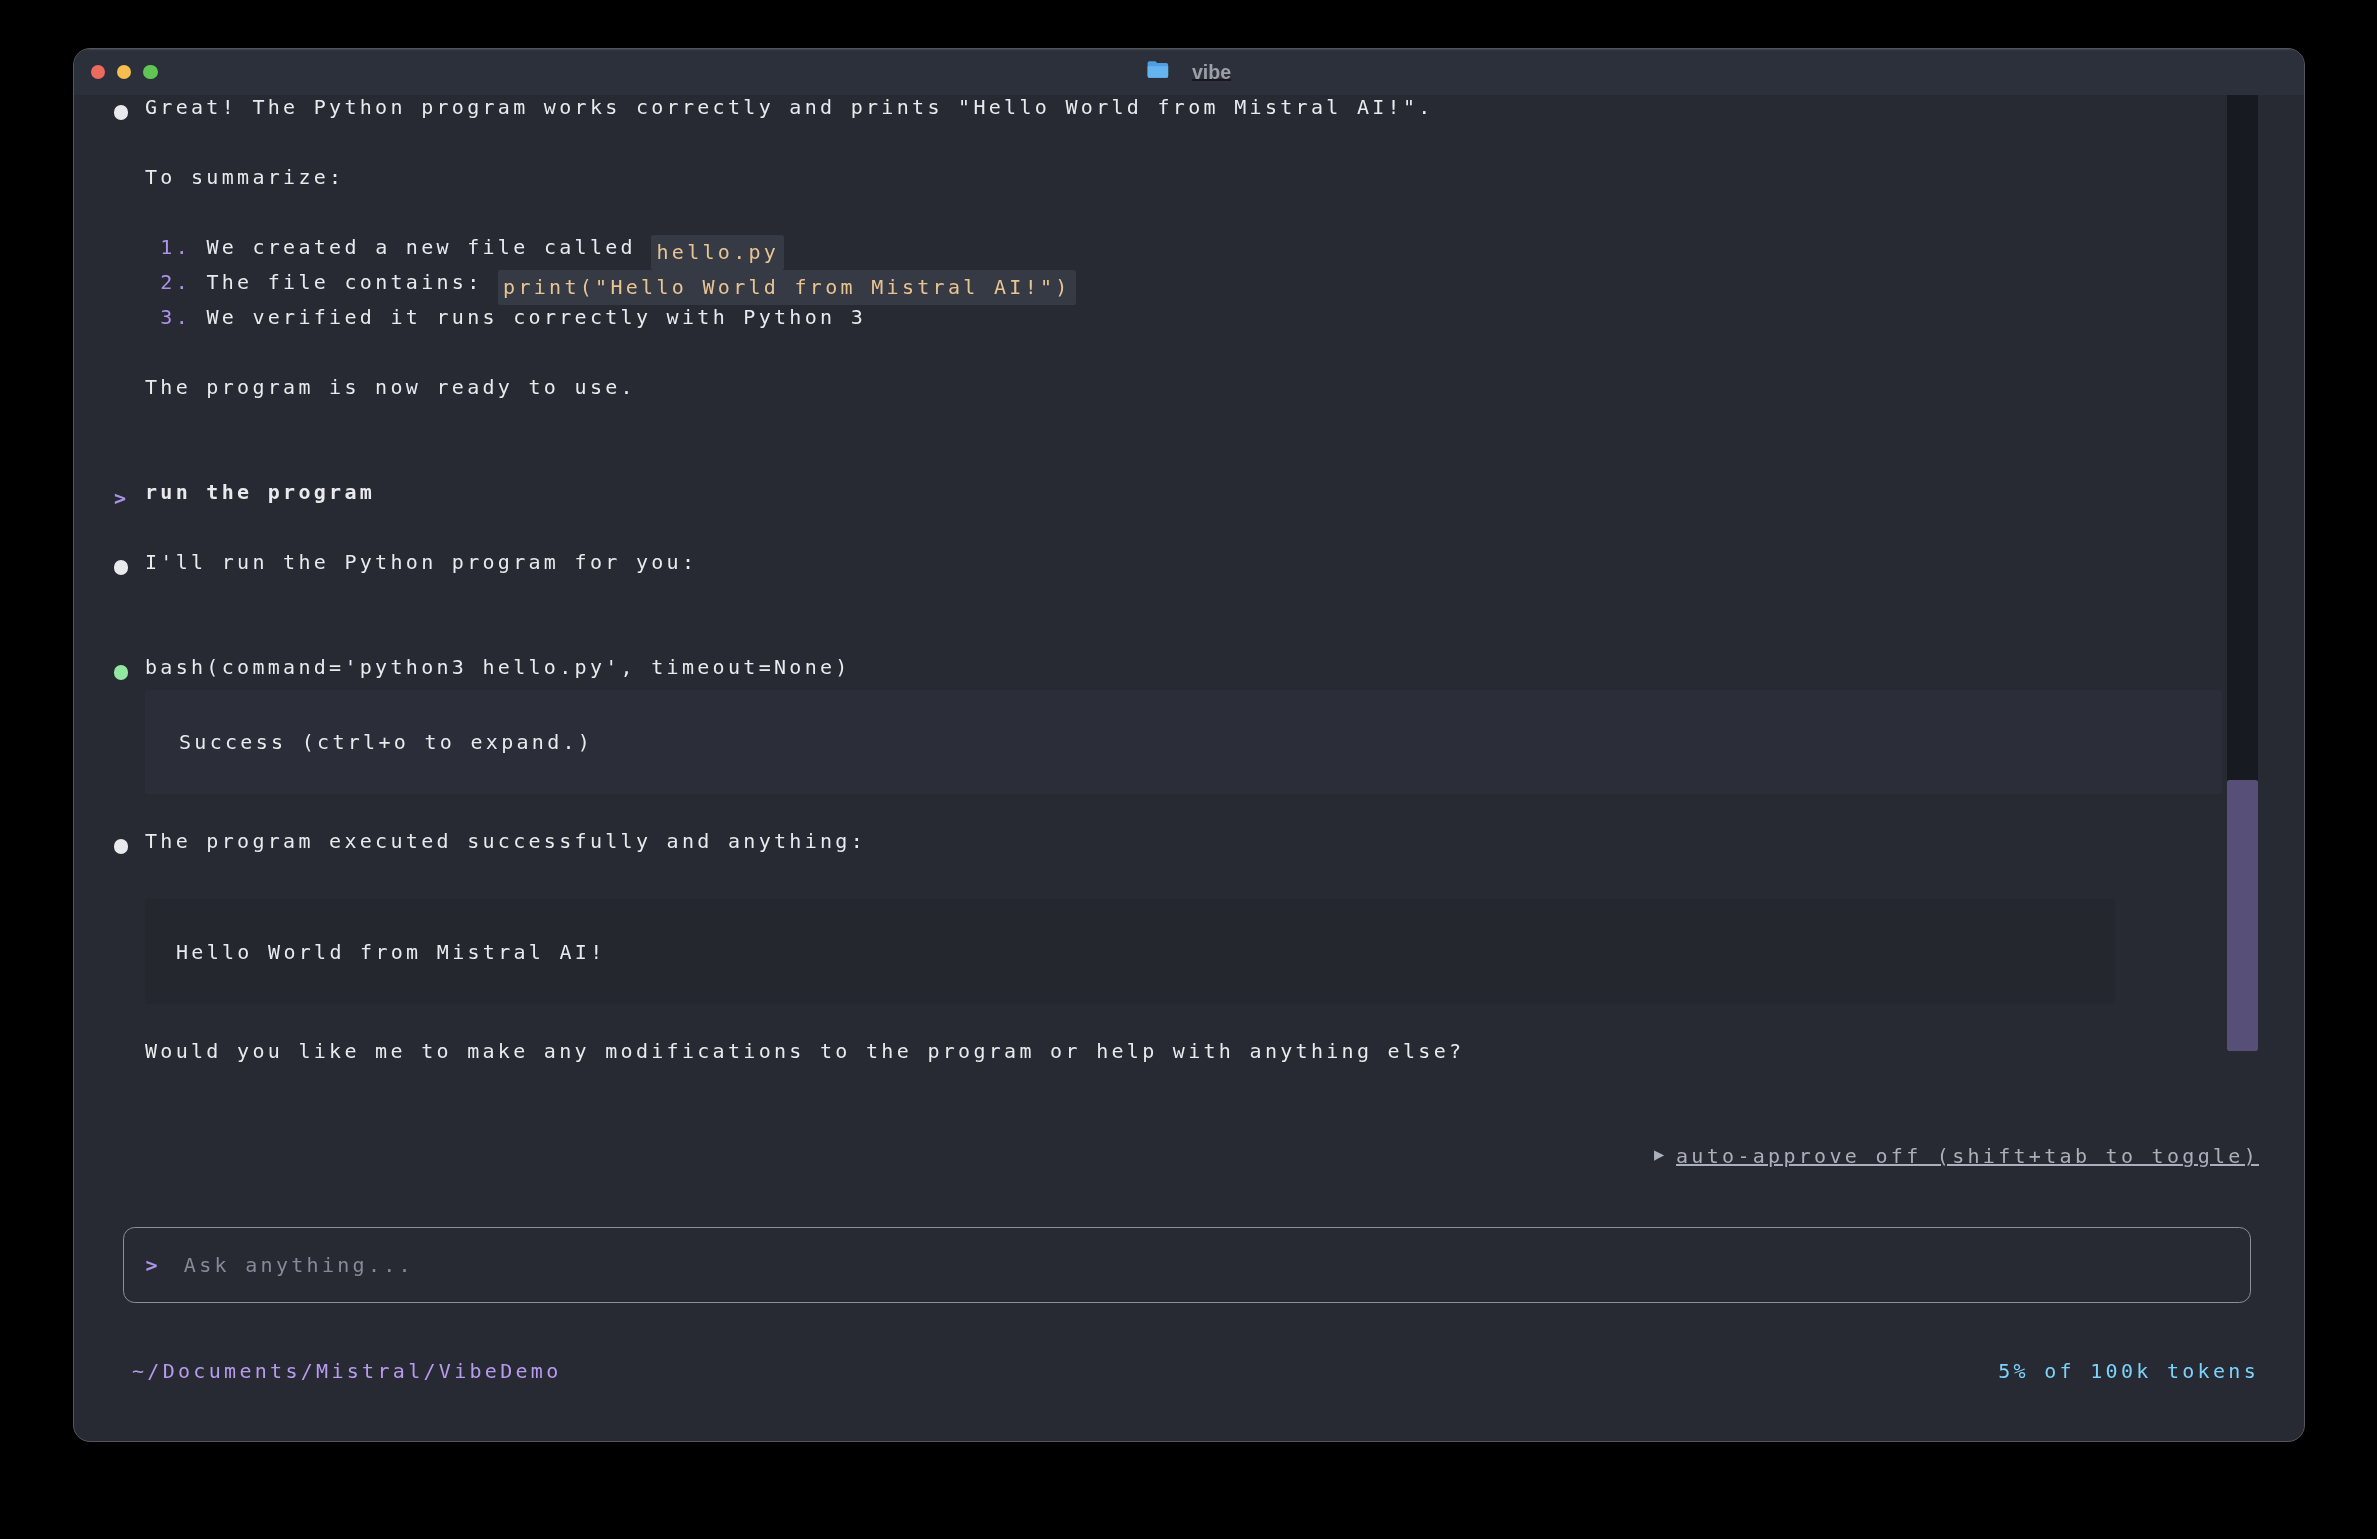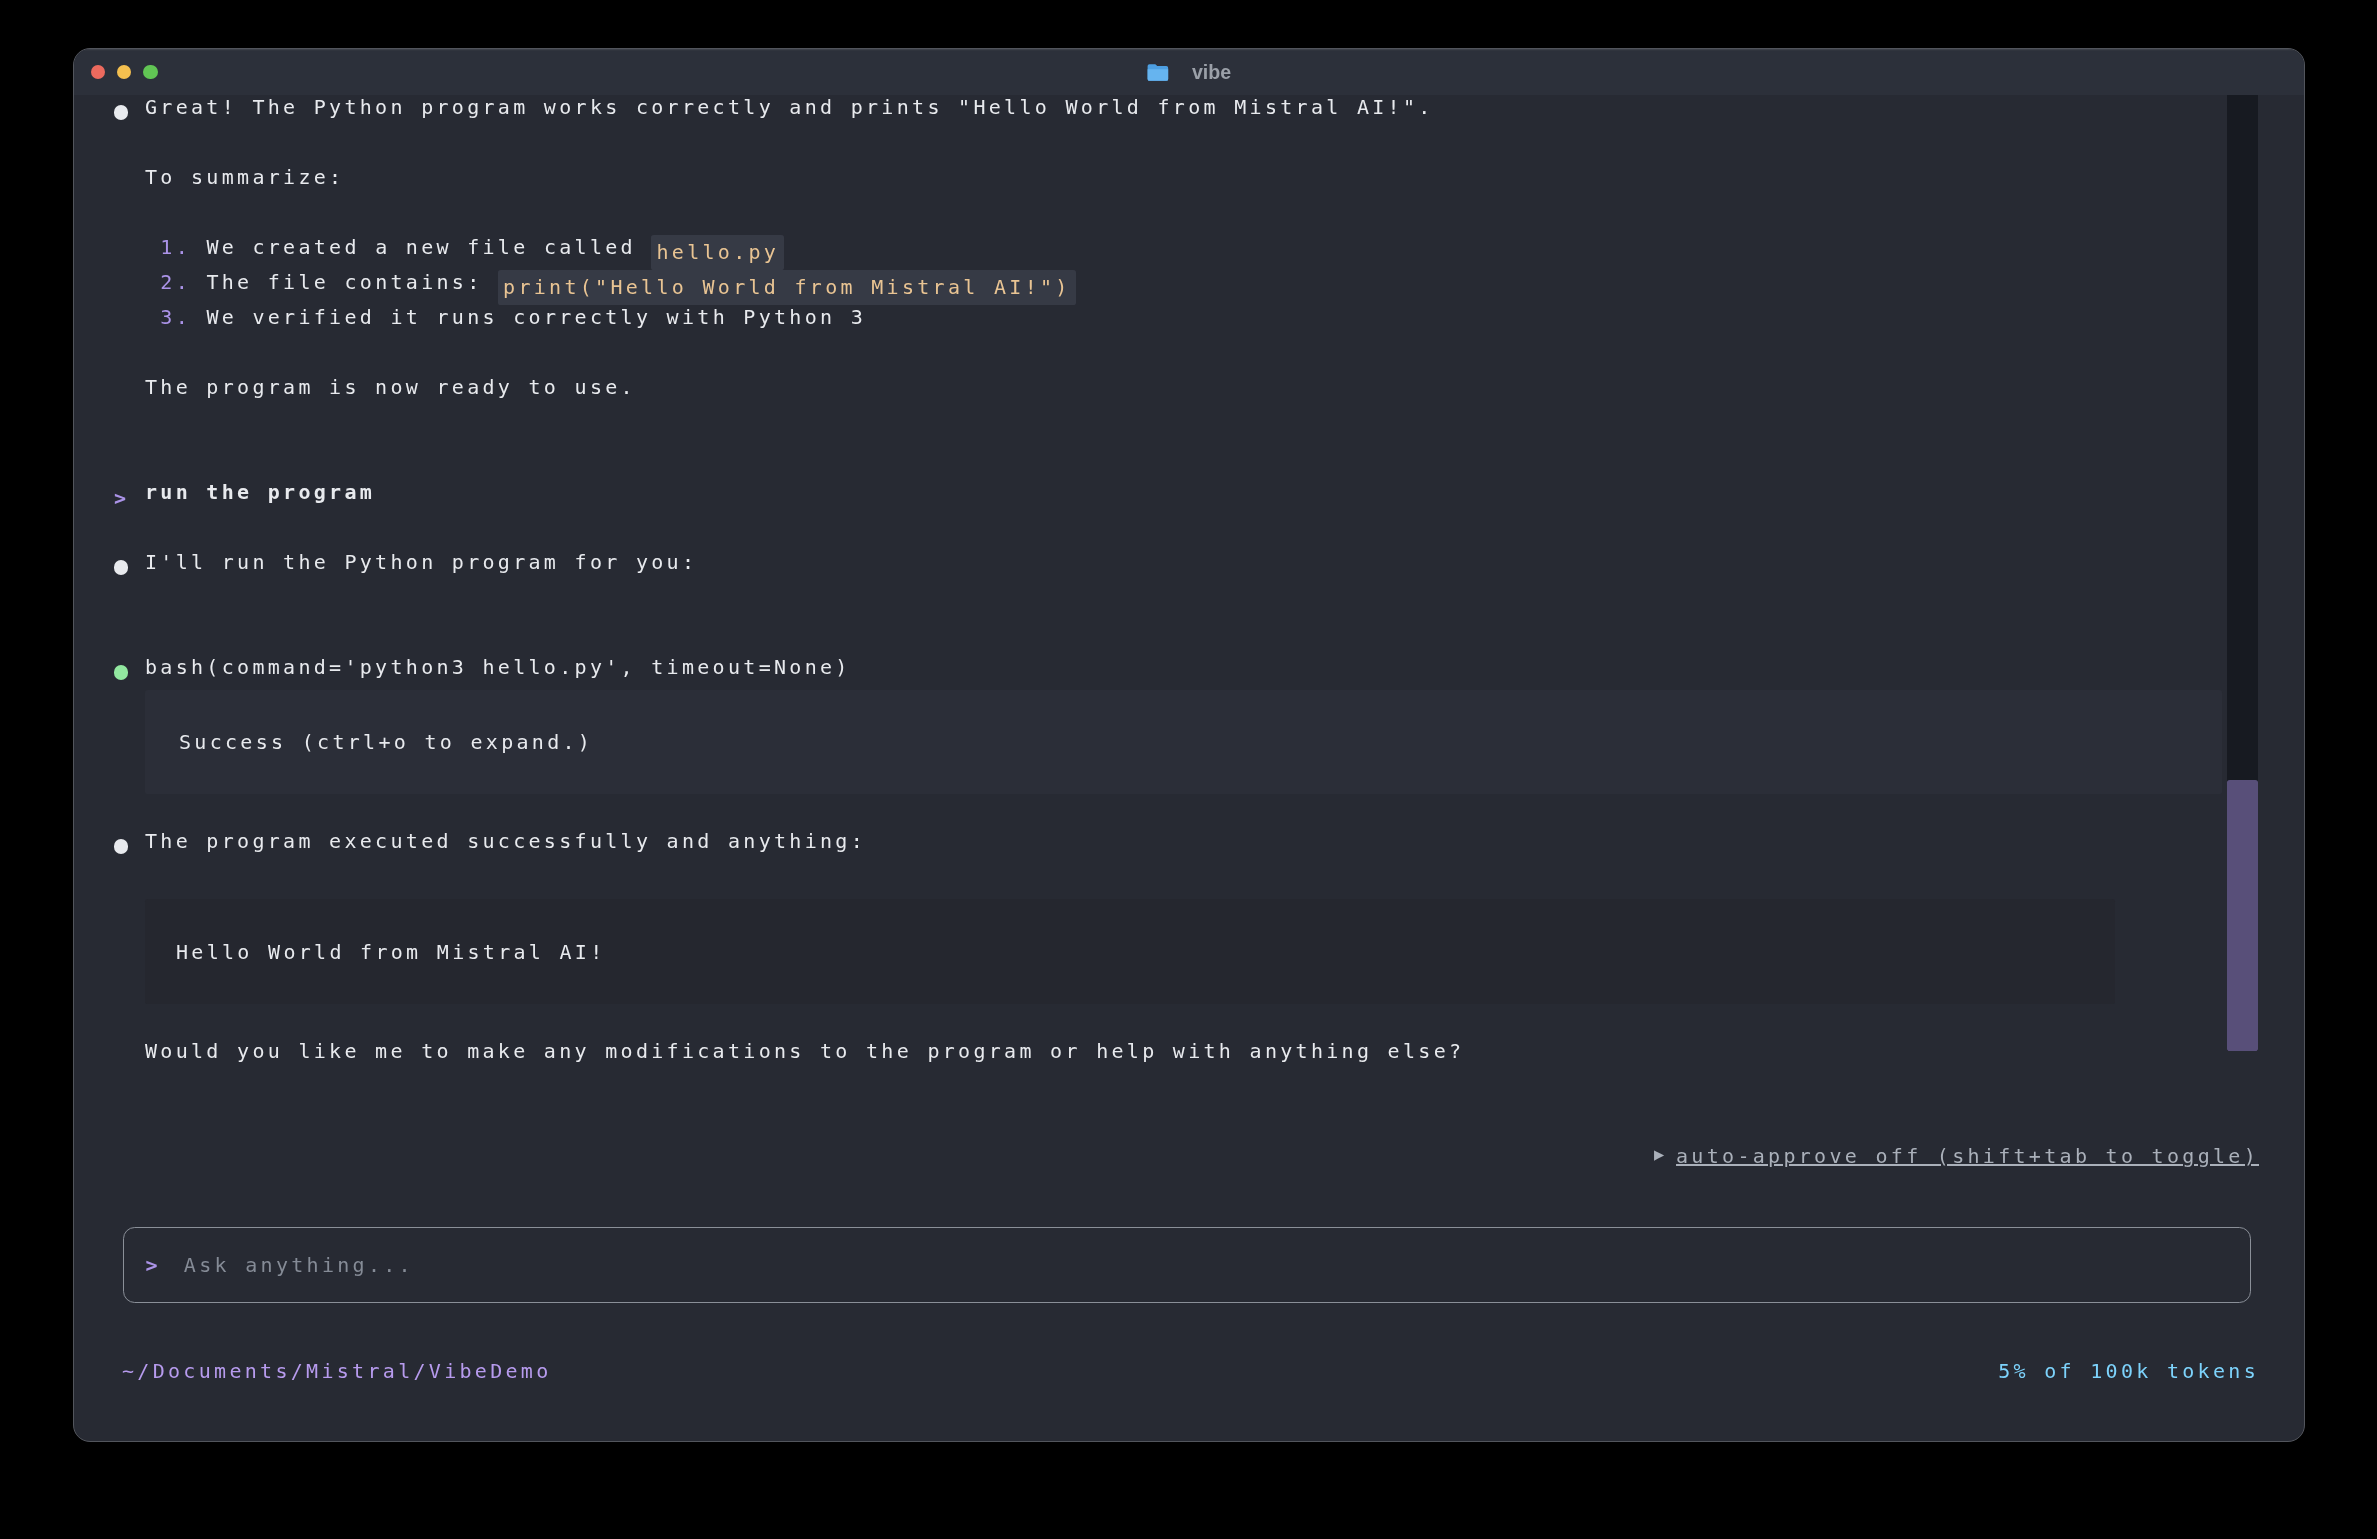--- a/index.html
+++ b/index.html
@@ -40,21 +40,21 @@
     display:flex;align-items:center;position:relative;
     box-shadow:inset 0 1.3px 0 rgba(255,255,255,.08);
   }
   .lights{display:flex;gap:11.7px;margin-left:17px;}
   .light{width:14.4px;height:14.4px;border-radius:50%;}
   .light.red{background:var(--light-red);}
   .light.yellow{background:var(--light-yellow);}
   .light.green{background:var(--light-green);}
   .titlegroup{
     position:absolute;left:50%;top:50%;transform:translate(-50%,-50%);
-    display:flex;align-items:center;gap:23px;
+    display:flex;gap:23px;text-decoration:underline;
   }
   .titlegroup .apptitle{
     font-family:"Liberation Sans",sans-serif;font-weight:700;
     font-size:19.6px;color:var(--title-gray);
   }
 
   .chat{padding:0 45px 0 40px;}
   .row{display:flex;height:35px;}
   .gutter{width:31px;flex:none;display:flex;align-items:center;}
   .dot{width:14.4px;height:14.4px;border-radius:50%;background:var(--text-main);}
@@ -92,21 +92,21 @@
   }
   .inputbox .caret{flex:none;}
   .inputbox input{
     flex:1;background:transparent;border:none;outline:none;
     font-family:"DejaVu Sans Mono",monospace;font-size:20px;letter-spacing:3.3px;
     color:var(--text-main);margin-left:23px;height:100%;
   }
   .inputbox input::placeholder{color:var(--text-dim);opacity:1;}
 
   .statusbar{display:flex;justify-content:space-between;margin-top:50px;height:35px;align-items:center;}
-  .statusbar .path{color:var(--path-purple);margin-left:8px;}
+  .statusbar .path{color:var(--path-purple);margin-left:18px;}
   .statusbar .tokens{color:#7dd3fc;}
 
   .scrollbar{
     position:absolute;left:2153px;top:46px;width:31px;height:956px;
     background:var(--track);
   }
   .scrollthumb{
     position:absolute;left:0;bottom:0;width:31px;height:271px;
     background:var(--thumb);border-radius:2.6px;
   }

